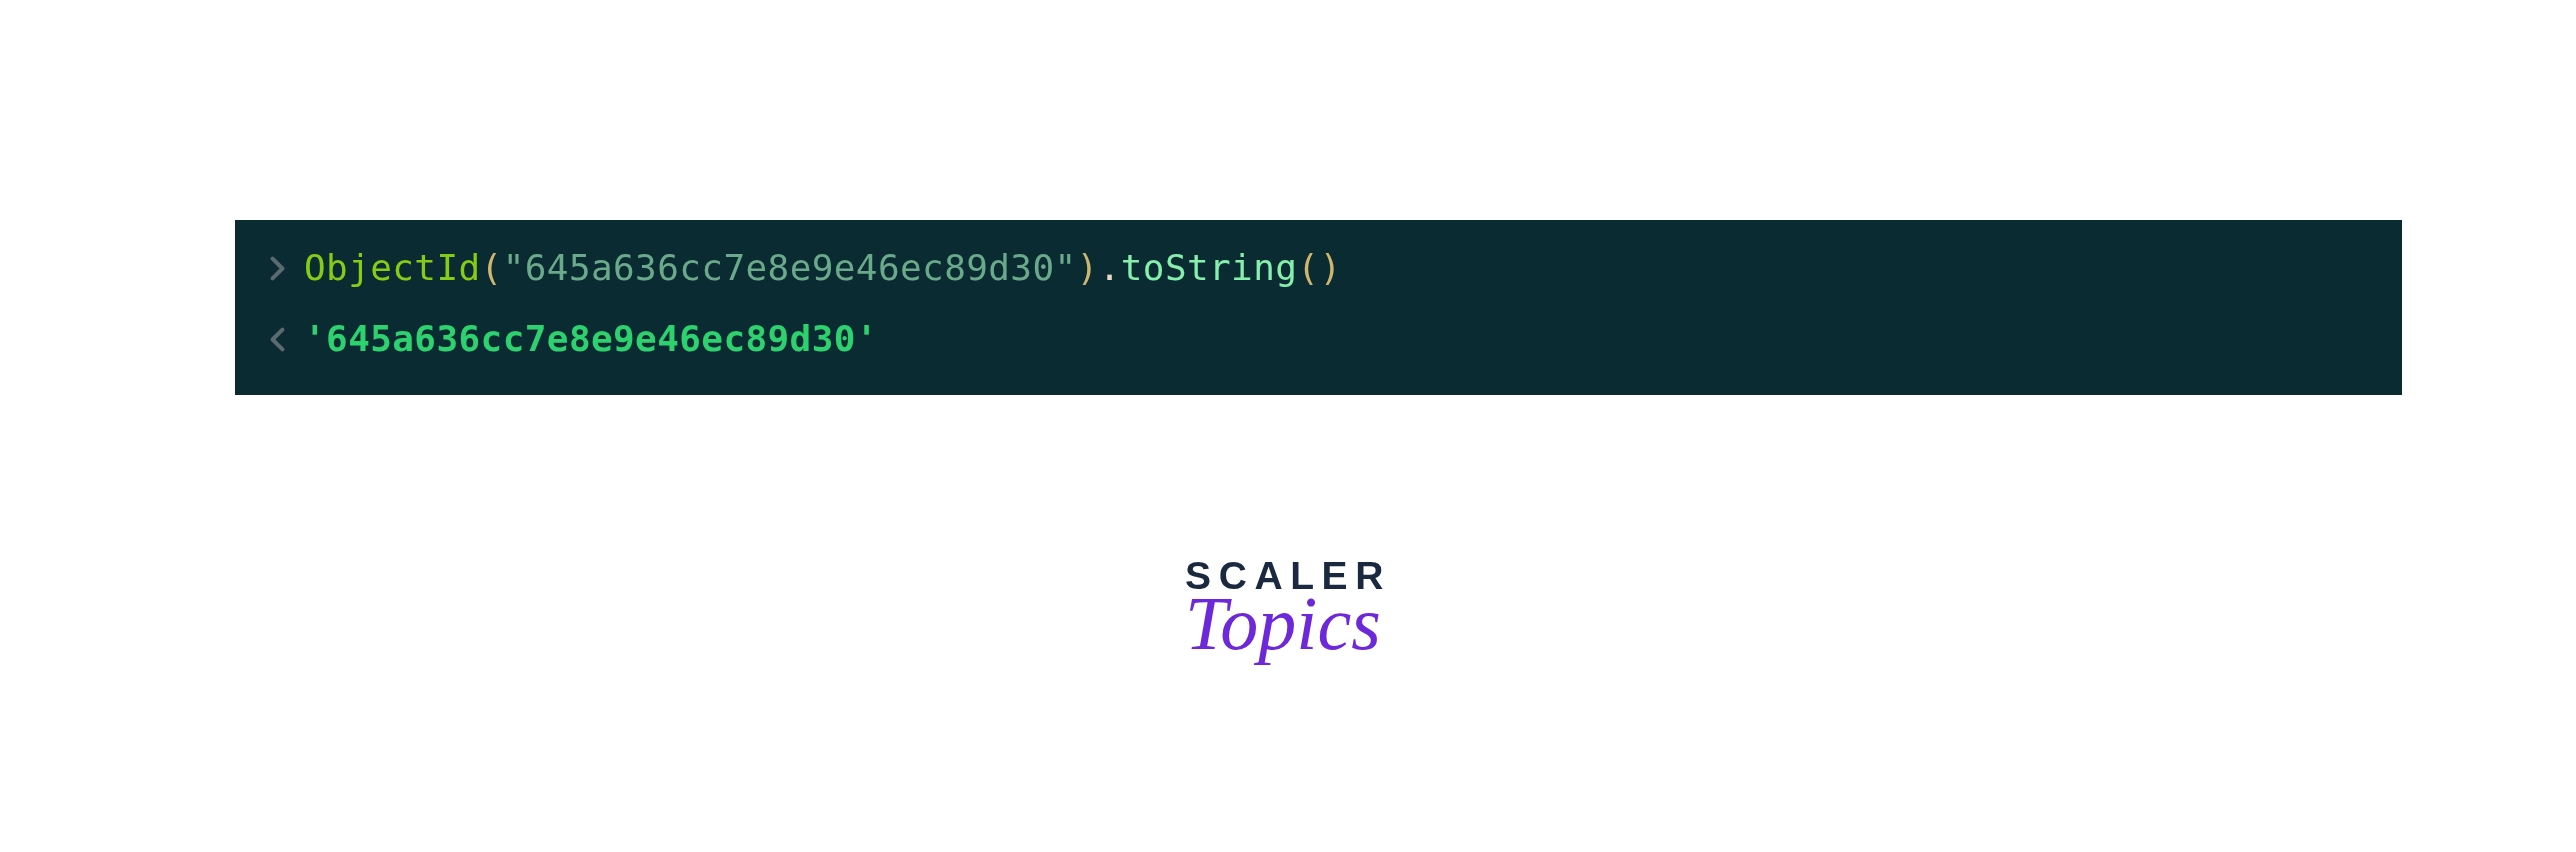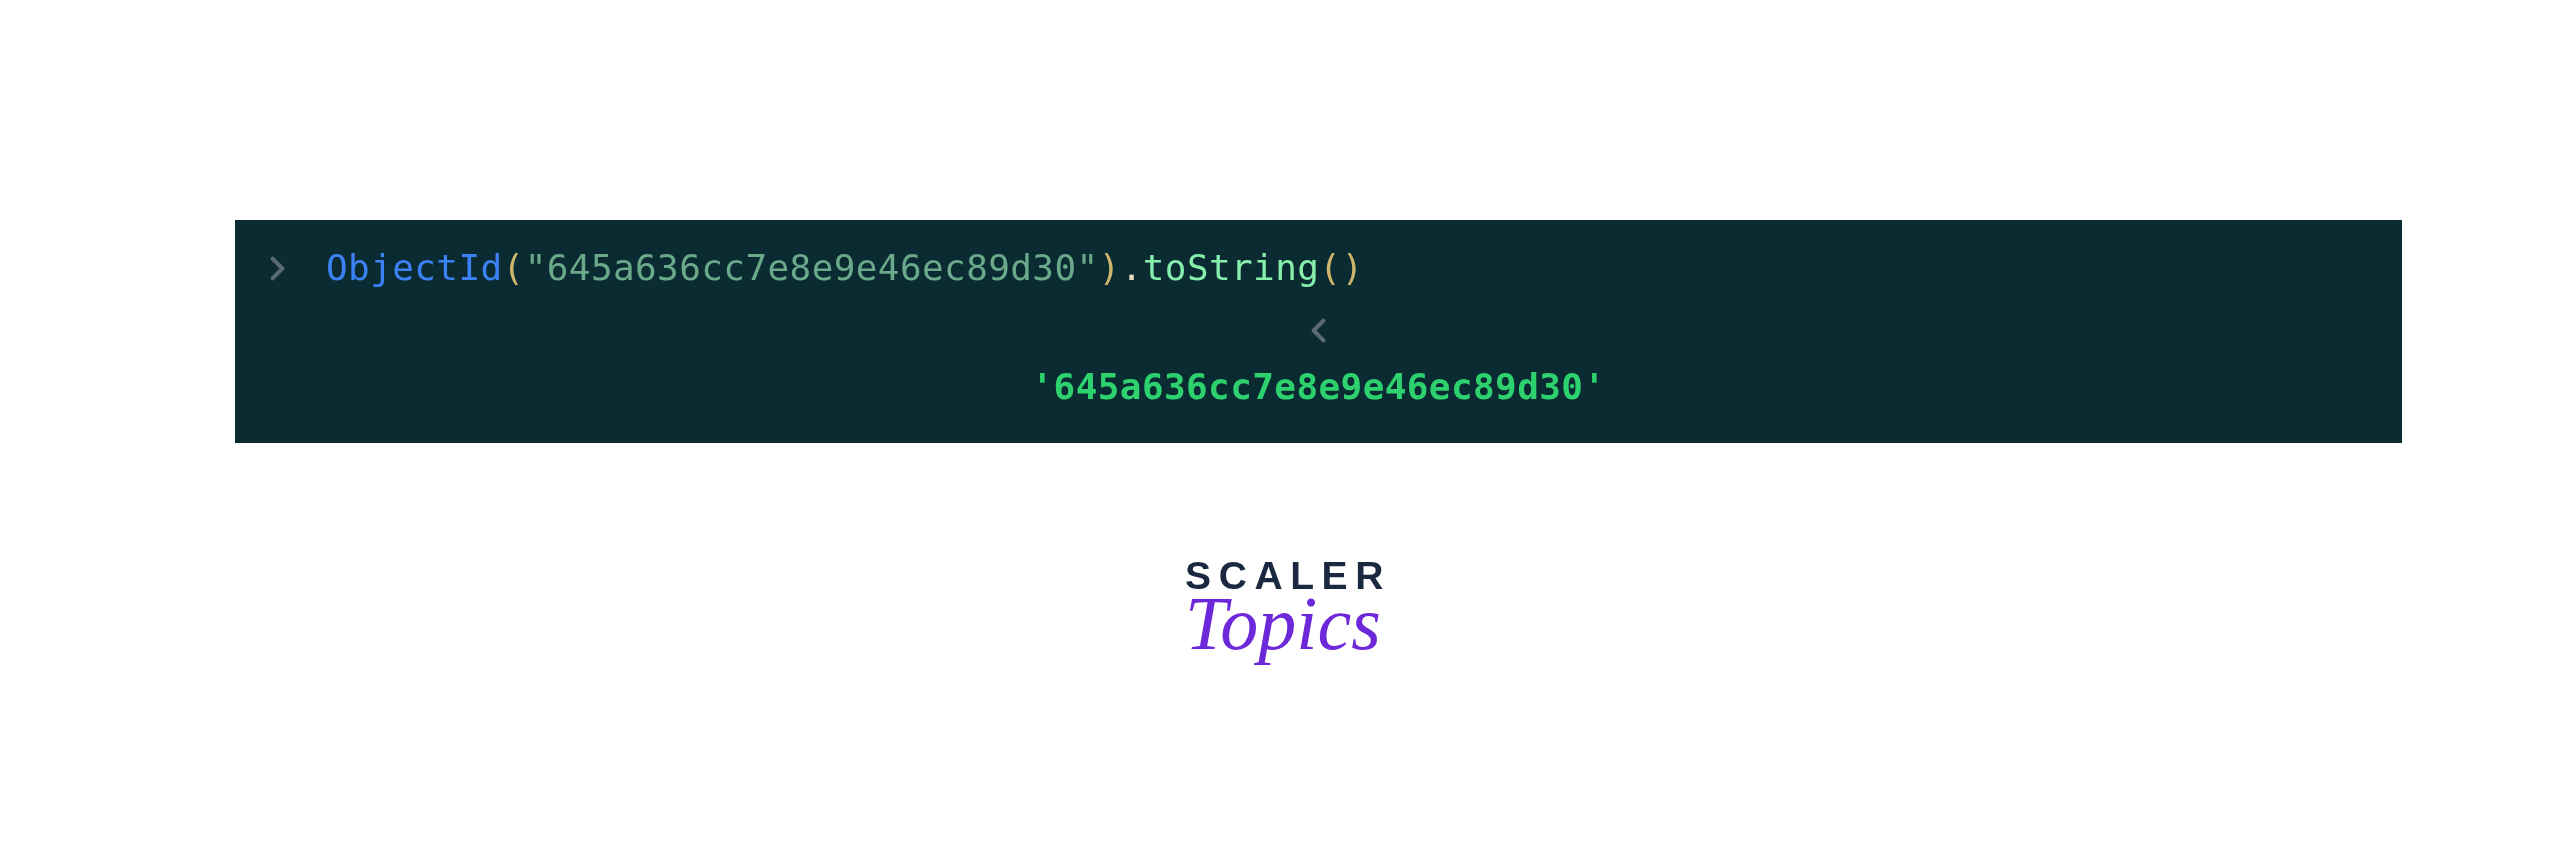--- a/index.html
+++ b/index.html
@@ -29,21 +29,20 @@
       display: flex;
       align-items: center;
       gap: 15px;
       margin-bottom: 21px;
       font-size: 36px;
       line-height: 1.4;
     }
     
     .console-line:last-child {
       margin-bottom: 7px;
-      flex-direction: column;
     }
     
     .prompt-icon {
       flex-shrink: 0;
       width: 24px;
       height: 33px;
       display: flex;
       align-items: center;
       justify-content: center;
     }
@@ -56,22 +55,21 @@
     .prompt-out svg {
       width: 21px;
       height: 33px;
     }
     
     .code-text {
       letter-spacing: 0.4px;
     }
     
     .token-func {
-      color: #3b82f6;
-      margin-left: 22px;
+      color: #84cc16;
     }
     
     .token-paren {
       color: #cfb66d;
     }
     
     .token-string {
       color: #6aa98a;
     }
     

